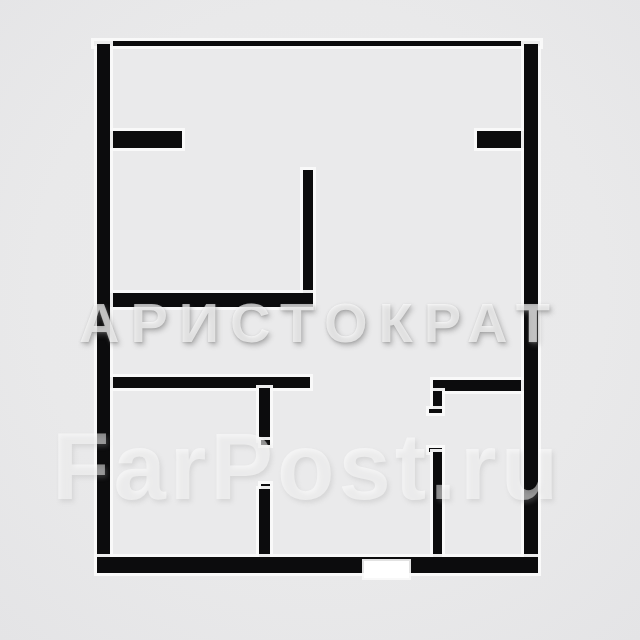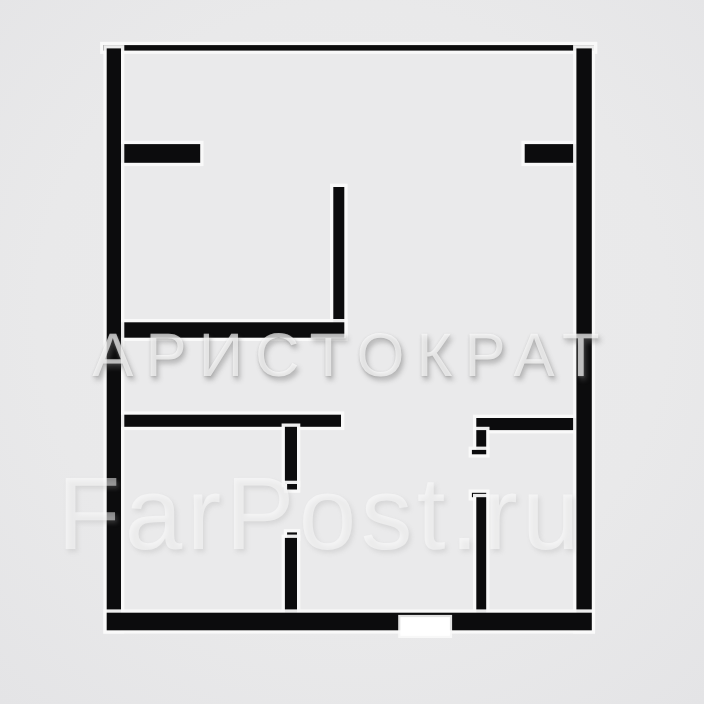--- a/index.html
+++ b/index.html
@@ -4,21 +4,21 @@
 <style>
   html,body{margin:0;padding:0;background:#e8e8e9;}
   #stage{
     position:relative;width:640px;height:640px;overflow:hidden;
     background:radial-gradient(circle at 50% 45%, #ebebec 0%, #e9e9ea 60%, #e4e4e6 100%);
     font-family:"Liberation Sans", sans-serif;
   }
   #floor{position:absolute;background:#eaeaeb;}
   .wall{position:absolute;background:#0c0c0d;box-shadow:0 0 0 3px rgba(250,250,250,0.95);z-index:2;}
   .opening-tab{position:absolute;background:#ffffff;box-shadow:0 0 0 2px rgba(250,250,250,0.9);z-index:3;}
-  .wm{position:absolute;font-weight:400;white-space:nowrap;z-index:5;pointer-events:none;}
+  .wm{position:absolute;font-weight:700;white-space:nowrap;z-index:5;pointer-events:none;}
   #wm-primary{
     left:0;right:0;top:295px;text-align:center;
     font-size:56px;line-height:1;letter-spacing:11px;
     color:rgba(255,255,255,0.66);
     text-shadow:2px 3px 5px rgba(110,110,110,0.45), 0 1px 2px rgba(140,140,140,0.35);
   }
   #wm-secondary{
     left:52px;top:420px;
     font-size:94px;line-height:1;letter-spacing:4px;
     color:rgba(255,255,255,0.50);

